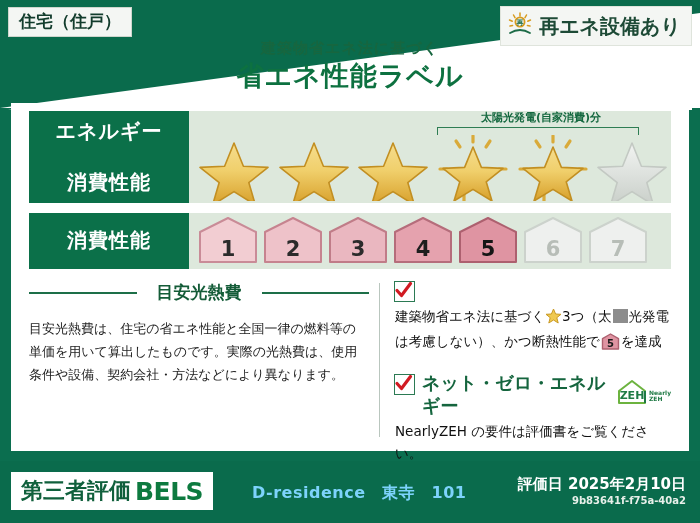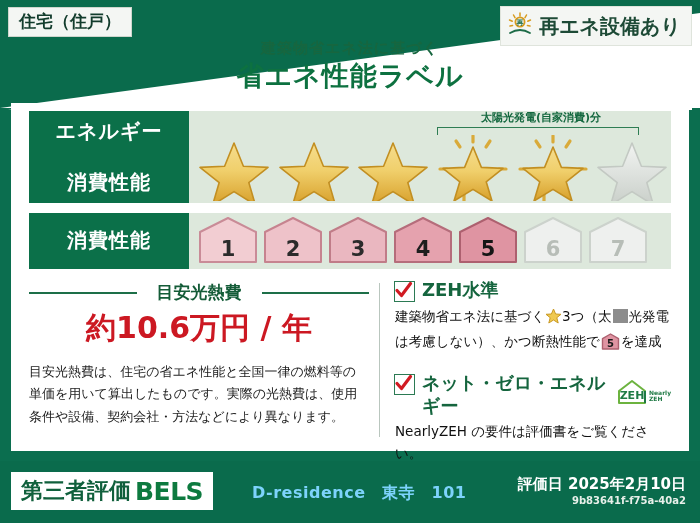--- a/index.html
+++ b/index.html
@@ -517,37 +517,33 @@
     </div>
 
     <div class="lower">
 
       <div class="lower-left">
         <div class="cost-head">
           <span class="rule"></span>
           <span class="txt">目安光熱費</span>
           <span class="rule"></span>
         </div>
-        <div class="cost-value">約10.6万円 / 年</div>
         <div class="cost-note">目安光熱費は、住宅の省エネ性能と全国一律の燃料等の単価を用いて算出したものです。実際の光熱費は、使用条件や設備、契約会社・方法などにより異なります。</div>
       </div>
 
       <div class="vdivider"></div>
 
       <div class="lower-right">
 
         <div class="check-item">
           <span class="checkbox">
             <svg width="19" height="19" viewBox="0 0 19 19" style="position:absolute;left:-1px;top:-1px;">
               <path d="M3 9.5 L7.5 14.5 L16.5 2.5" fill="none" stroke="#d11a22" stroke-width="3.2" stroke-linecap="round" stroke-linejoin="round"></path>
             </svg>
           </span>
-          <div>
-            <div class="chead-text">ZEH水準</div>
-          </div>
         </div>
         <div class="cbody-text">
           <span>建築物省エネ法に基づく</span><span class="inline-star"><svg width="17" height="16" viewBox="0 0 17 16">
                 <polygon points="8.5,1 10.6,6 16,6.3 11.8,9.7 13.2,15 8.5,12 3.8,15 5.2,9.7 1,6.3 6.4,6" fill="#f0c94f" stroke="#c99a25" stroke-width="1" stroke-linejoin="round"></polygon>
               </svg></span><span>3つ（太</span><span class="censor"></span><span>光発電は考慮しない）、かつ断熱性能で</span><span class="inline-house"><svg width="19" height="17" viewBox="0 0 19 17">
                 <polygon points="9.5,1 17.5,5.6 17.5,16 1.5,16 1.5,5.6" fill="#df94a2" stroke="#ad606f" stroke-width="1.4" stroke-linejoin="round"></polygon>
                 <text x="9.5" y="14" text-anchor="middle" font-size="10" font-weight="bold" fill="#1a1a1a" font-family="DejaVu Sans, sans-serif">5</text>
               </svg></span><span>を達成</span>
         </div>
 

